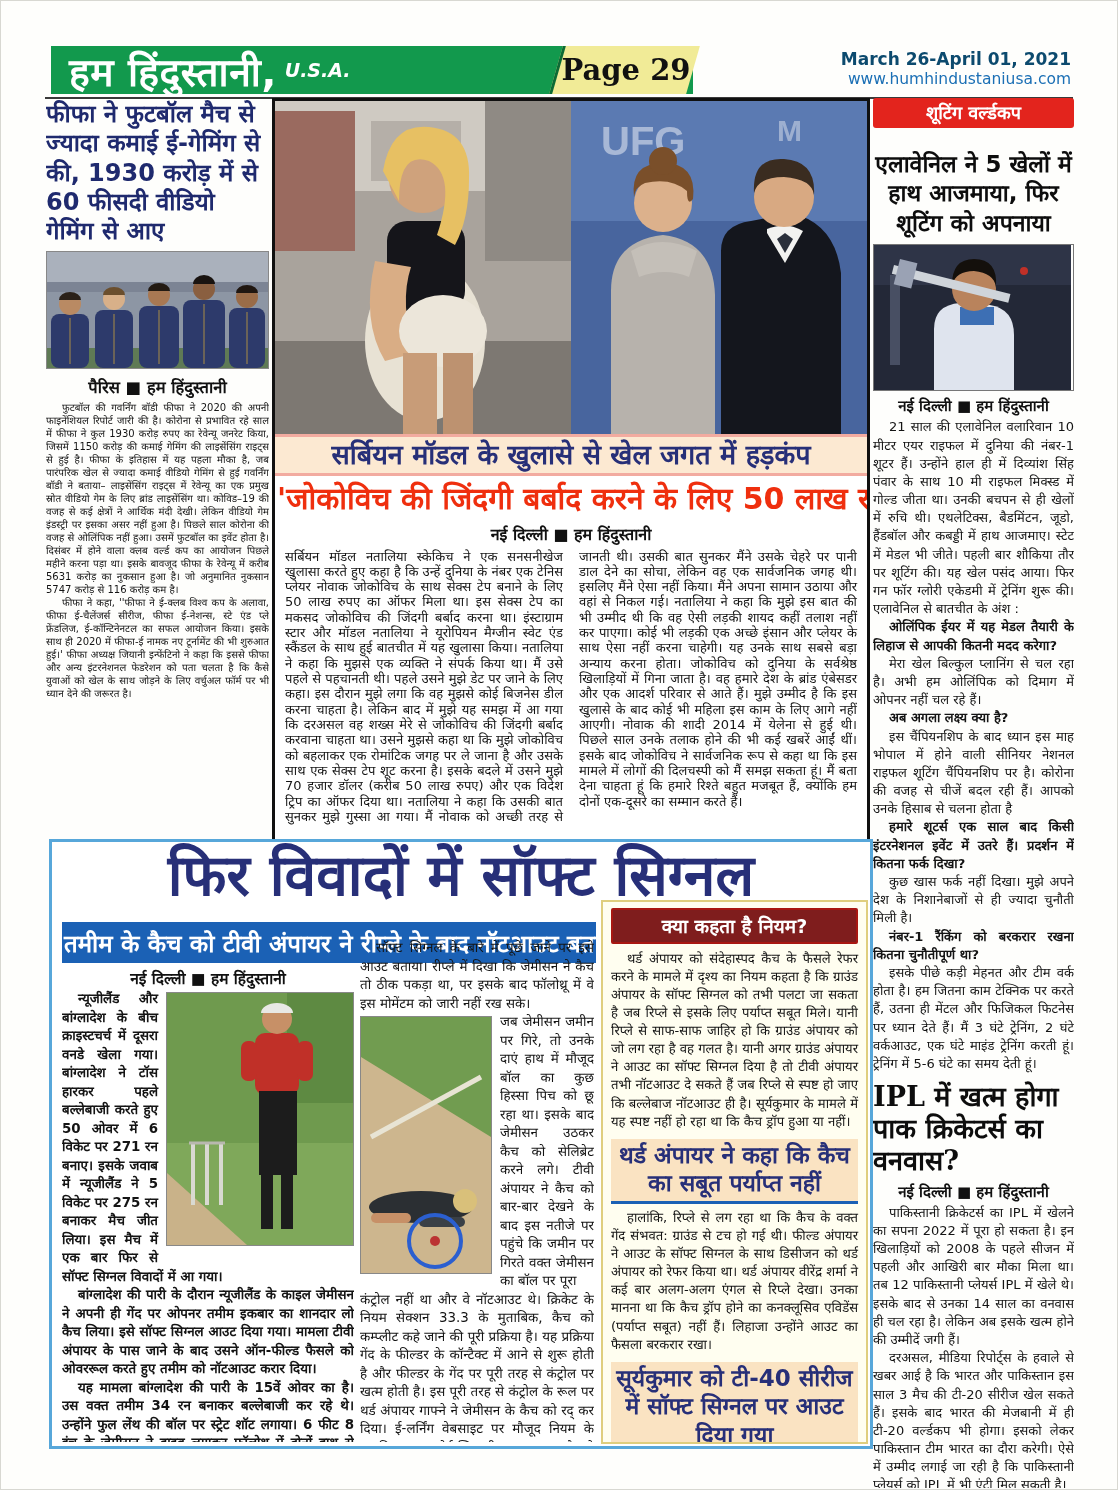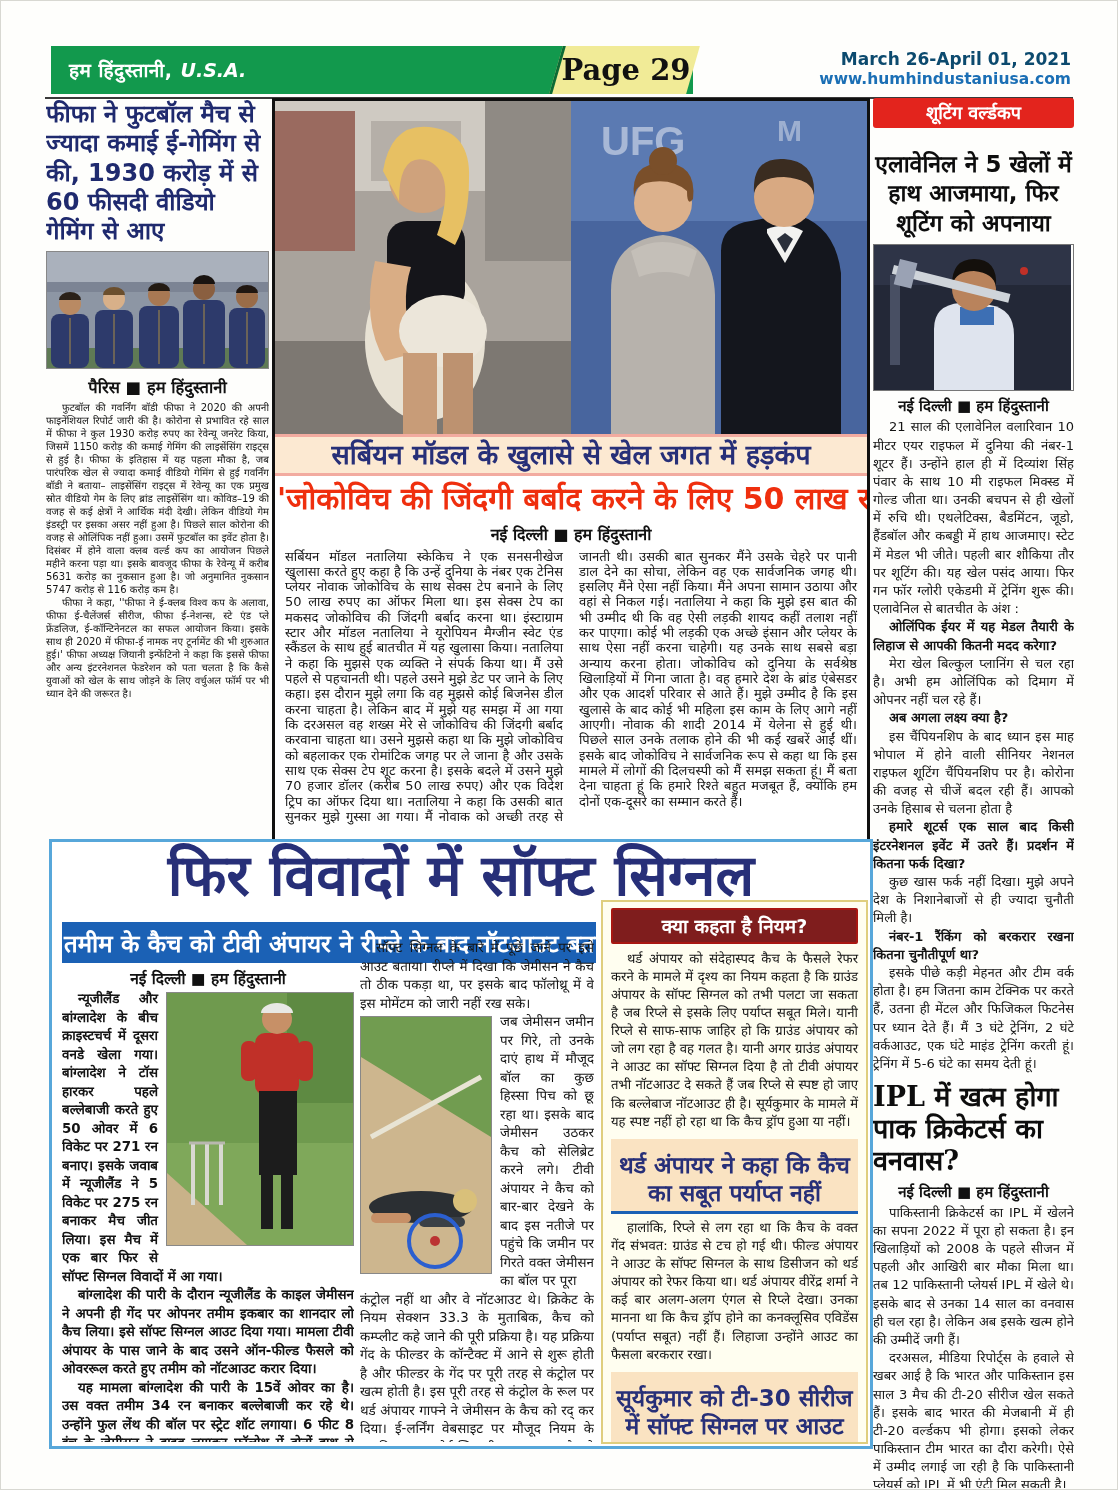--- a/index.html
+++ b/index.html
@@ -3,27 +3,27 @@
 <meta charset="utf-8">
 <style>
   * { margin:0; padding:0; box-sizing:border-box; }
   html,body { background:#e8e8e4; }
   body { font-family:"DejaVu Sans", sans-serif; }
   .page { position:relative; width:1118px; height:1490px; background:#fefefc; margin:0 auto; overflow:hidden; border:1px solid #d8d8d2; }
 
   
   .mast-bar { position:absolute; left:50px; top:45px; width:642px; height:48px; background:#12994D; }
   .mast-inner { position:absolute; left:18px; top:0; height:48px; display:flex; align-items:center; gap:8px; }
-  .mast-title { color:#fff; font-size:19px; font-weight:700; letter-spacing:.5px; }
+  .mast-title { color:#fff; font-size:39px; font-weight:700; letter-spacing:.5px; }
   .mast-usa { color:#fff; font-size:19px; font-weight:700; font-style:italic; }
   .page-tab { position:absolute; left:505px; top:0; width:137px; height:48px; background:#F1EB97; transform:skewX(-16deg); border-left:3px solid #0c6b35; }
   .page-tab span { display:block; transform:skewX(16deg); text-align:center; line-height:48px; font-size:29px; font-weight:700; color:#111; font-family:"DejaVu Serif", serif; }
   .date-block { position:absolute; right:46px; top:48px; text-align:right; line-height:1.25; }
   .issue-date { color:#0c4a6e; font-size:17px; font-weight:700; }
-  .website { color:#1B6FB5; font-size:15.5px; font-weight:700; }
+  .website { color:#1B6FB5; font-size:15.5px; font-weight:400; }
   .head-rule { position:absolute; left:44px; right:44px; top:96px; height:2px; background:#3a3a3a; }
 
   
   .byline { text-align:center; font-weight:700; font-size:16px; color:#111; }
   .body-txt { text-align:justify; color:#141414; }
   .body-txt p { text-indent:16px; }
   svg { display:block; }
 
   
   .fifa { position:absolute; left:45px; top:99px; width:223px; height:737px; overflow:hidden; }
@@ -57,21 +57,21 @@
   .soft-head { text-align:center; font-size:57px; font-weight:700; color:#272F78; line-height:1.18; white-space:nowrap; overflow:hidden; }
   .soft-sub { position:absolute; left:10px; top:80px; width:534px; background:#1B61B5; color:#fff; font-size:24px; font-weight:700; text-align:center; padding:4px 2px; white-space:nowrap; overflow:hidden; }
   .soft-byline { position:absolute; left:10px; top:125px; width:292px; font-size:15.5px; }
   .soft-col1 { position:absolute; left:10px; top:148px; width:292px; height:452px; font-size:13.4px; line-height:1.38; overflow:hidden;font-weight:bold; }
   .soft-col1 .ph { float:right; margin:2px 0 4px 8px; border:1px solid #888; }
   .soft-col2 { position:absolute; left:308px; top:97px; width:234px; height:503px; font-size:13.4px; line-height:1.38; overflow:hidden; }
   .soft-col2 .ph { float:left; margin:3px 8px 4px 0; border:1px solid #888; }
   .rules-panel { position:absolute; left:549px; top:58px; width:267px; height:544px; background:#FFFEF0; border:2px solid #DFCE7E; padding:6px 8px; overflow:hidden; }
   .rules-head { background:#7f1d1d; border:2px solid #a81712; color:#fff; font-size:19px; font-weight:700; text-align:center; padding:3px 2px; border-radius:2px; margin-bottom:6px; }
   .rules-panel .body-txt { font-size:13.1px; line-height:1.38; }
-  .sub-head { margin:8px 0 5px; background:#FAE3C2; border-bottom:3px solid #1B61B5; text-align:center; font-size:23px; line-height:1.25; font-weight:700; color:#272F78; padding:12px 0 3px; }
+  .sub-head { margin:8px 0 5px; background:#FAE3C2; border-bottom:3px solid #1B61B5; text-align:center; font-size:23px; line-height:1.25; font-weight:700; color:#272F78; padding:2px 0 3px; }
 </style>
 </head>
 <body>
 
 <div class="page">
 
   <div class="mast-bar">
     <div class="mast-inner">
       <span class="mast-title">हम हिंदुस्तानी,</span>
       <span class="mast-usa">U.S.A.</span>
@@ -273,18 +273,18 @@
 
     <div class="rules-panel">
       <div class="rules-head">क्या कहता है नियम?</div>
       <div class="body-txt">
         <p>थर्ड अंपायर को संदेहास्पद कैच के फैसले रेफर करने के मामले में दृश्य का नियम कहता है कि ग्राउंड अंपायर के सॉफ्ट सिग्नल को तभी पलटा जा सकता है जब रिप्ले से इसके लिए पर्याप्त सबूत मिले। यानी रिप्ले से साफ-साफ जाहिर हो कि ग्राउंड अंपायर को जो लग रहा है वह गलत है। यानी अगर ग्राउंड अंपायर ने आउट का सॉफ्ट सिग्नल दिया है तो टीवी अंपायर तभी नॉटआउट दे सकते हैं जब रिप्ले से स्पष्ट हो जाए कि बल्लेबाज नॉटआउट ही है। सूर्यकुमार के मामले में यह स्पष्ट नहीं हो रहा था कि कैच ड्रॉप हुआ या नहीं।</p>
       </div>
       <div class="sub-head">थर्ड अंपायर ने कहा कि कैच का सबूत पर्याप्त नहीं</div>
       <div class="body-txt">
         <p>हालांकि, रिप्ले से लग रहा था कि कैच के वक्त गेंद संभवत: ग्राउंड से टच हो गई थी। फील्ड अंपायर ने आउट के सॉफ्ट सिग्नल के साथ डिसीजन को थर्ड अंपायर को रेफर किया था। थर्ड अंपायर वीरेंद्र शर्मा ने कई बार अलग-अलग एंगल से रिप्ले देखा। उनका मानना था कि कैच ड्रॉप होने का कनक्लूसिव एविडेंस (पर्याप्त सबूत) नहीं हैं। लिहाजा उन्होंने आउट का फैसला बरकरार रखा।</p>
       </div>
-      <div class="sub-head">सूर्यकुमार को टी-30 सीरीज में सॉफ्ट सिग्नल पर आउट दिया गया</div>
+      <div class="sub-head">सूर्यकुमार को टी-40 सीरीज में सॉफ्ट सिग्नल पर आउट दिया गया</div>
 
     </div>
   </div>
 
 </div>
 
 </body></html>

